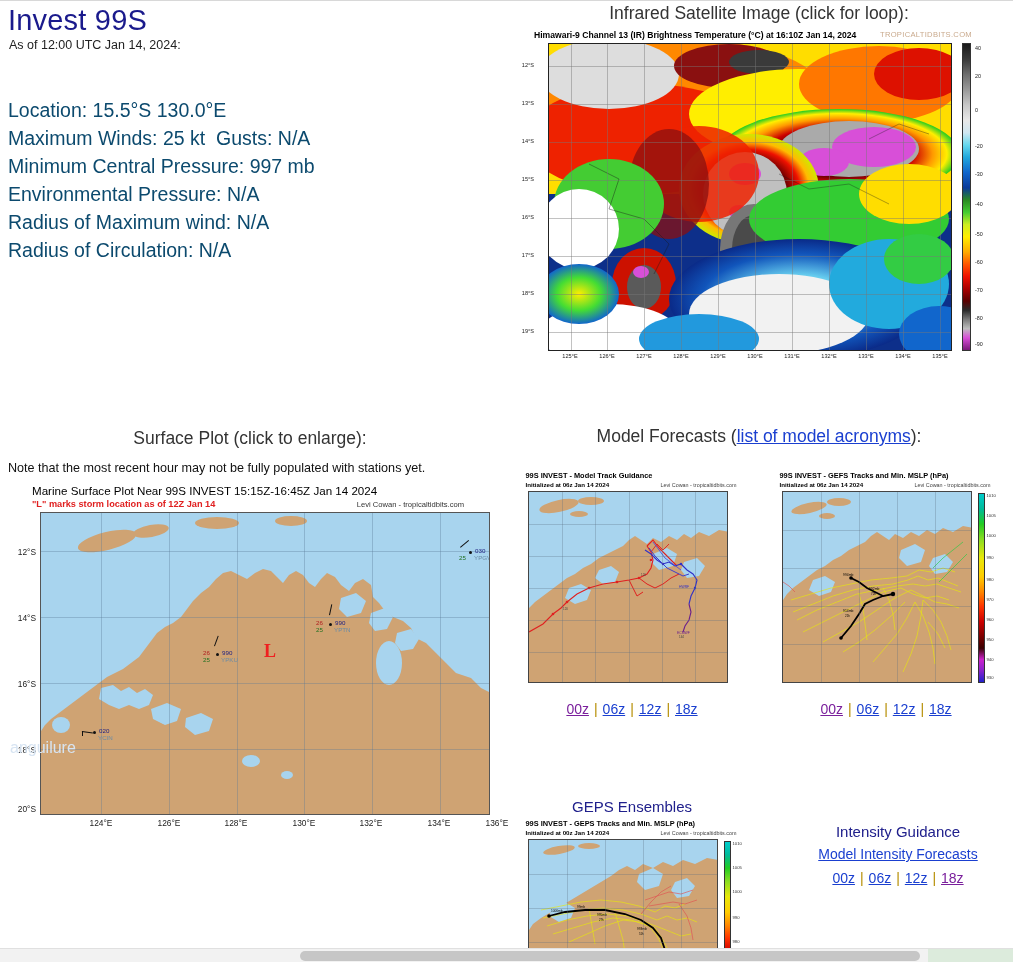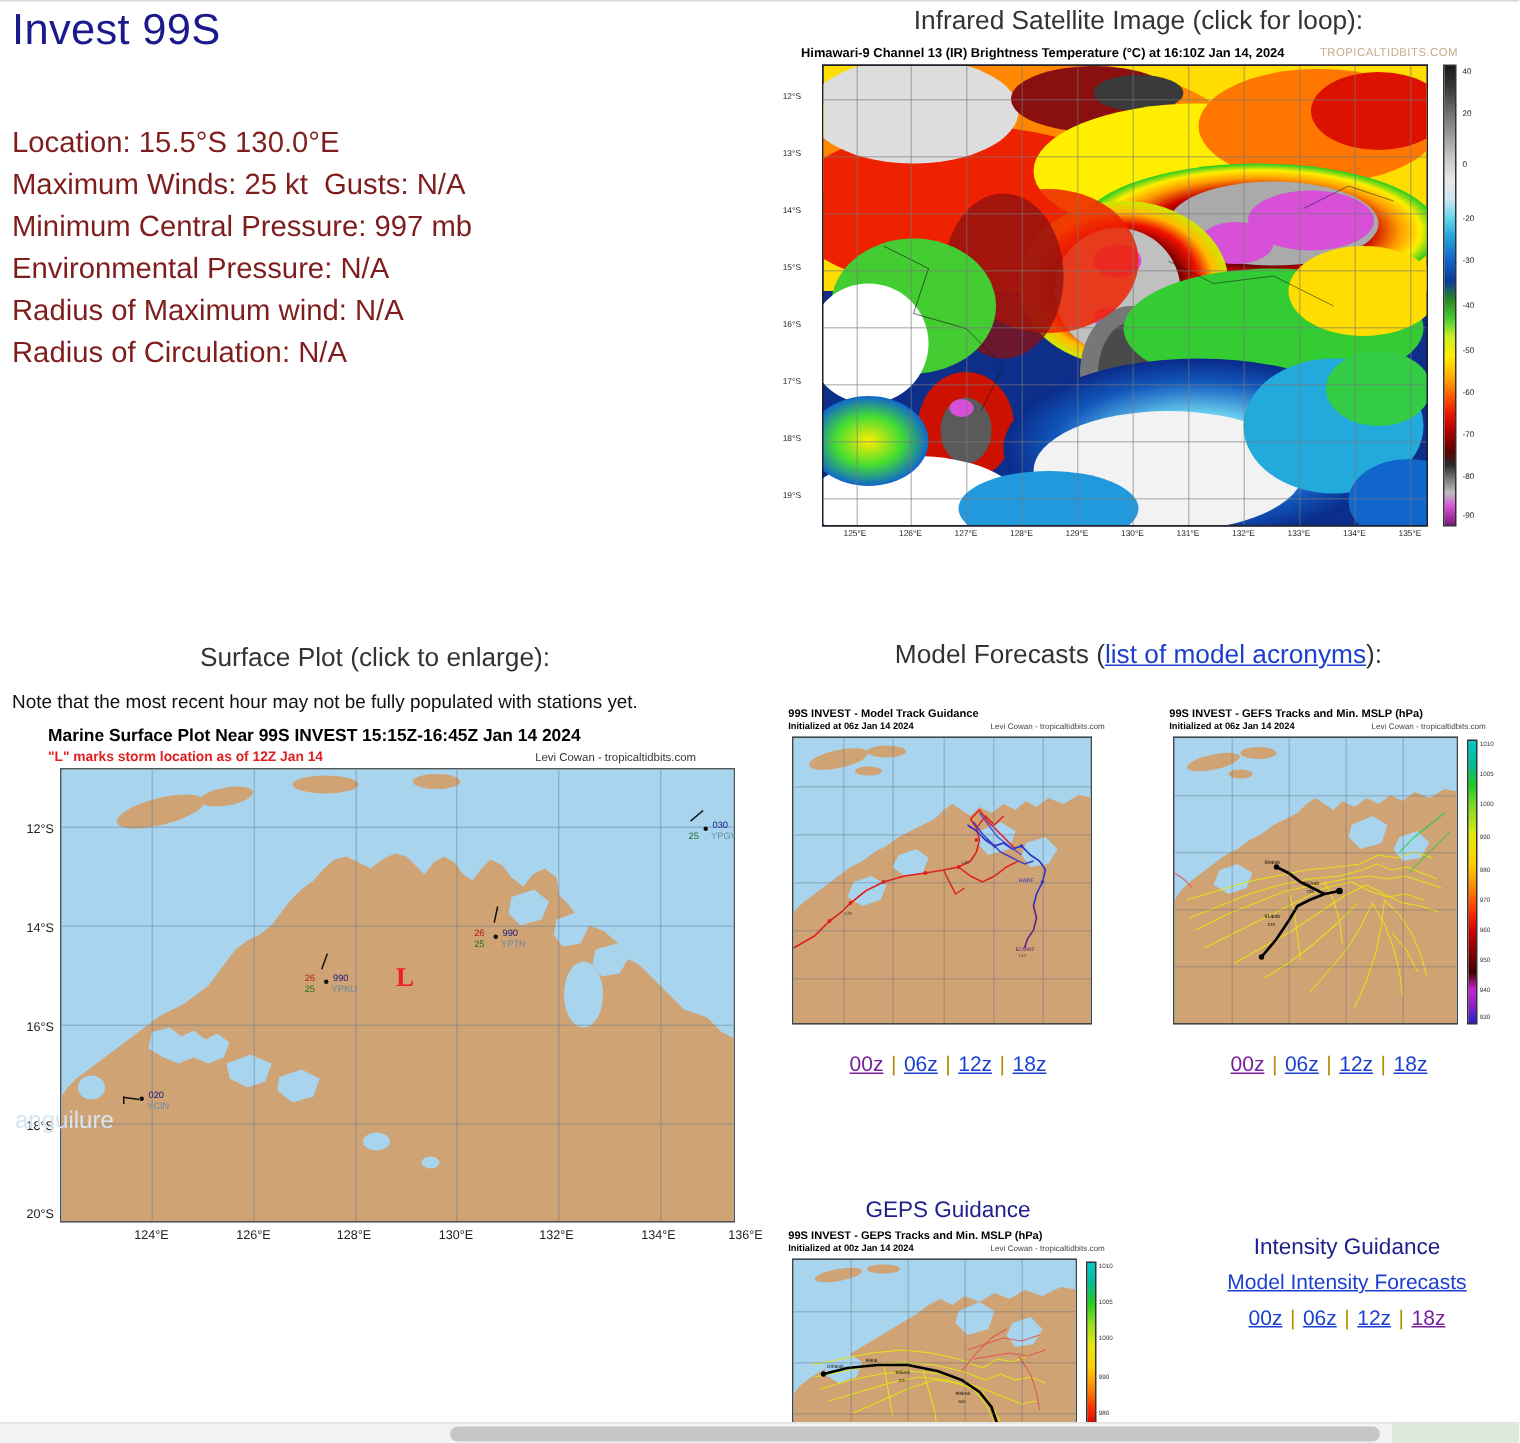--- a/index.html
+++ b/index.html
@@ -23,21 +23,21 @@
     color: #1a1a8c;
     font-size: 29px;
     font-weight: 400;
     letter-spacing: .2px;
     margin: 0 0 1px 0;
     line-height: 34px;
   }
   .storm-asof {
     font-size: 12.5px; color: #222; margin: 0 0 14px 1px;
   }
-  .storm-lines { font-size: 19.5px; color: #7f1d1d; line-height: 28px; margin-top: 44px; }
+  .storm-lines { font-size: 19.5px; color: #0c4a6e; line-height: 28px; margin-top: 44px; }
   .storm-lines div { white-space: pre; }
 
   
   .sat-panel { position: absolute; left: 505px; top: 0; width: 508px; }
   .panel-heading {
     text-align: center; font-size: 17.5px; color: #333;
     font-weight: 400; padding: 2px 0 6px 0;
   }
   .sat-figure {
     position: relative;
@@ -96,21 +96,21 @@
   .surface-panel { position: absolute; left: 0; top: 425px; width: 500px; }
   .surface-note {
     font-size: 12.6px; color: #111; margin: 6px 0 9px 8px;
   }
   .sp-figure {
     position: relative; margin-left: 10px;
     width: 480px; height: 380px;
   }
   .sp-title {
     position: absolute; left: 22px; top: 0;
-    font-size: 11.6px; font-weight: bold; color: #000;
+    font-size: 11.6px; font-weight: normal; color: #000;
     white-space: nowrap;
   }
   .sp-subtitle {
     position: absolute; left: 22px; top: 15px;
     font-size: 9.2px; font-weight: bold; color: #e02020;
     white-space: nowrap;
   }
   .sp-credit {
     position: absolute; right: 26px; top: 16px;
     font-size: 7.6px; color: #333;
@@ -229,20 +229,21 @@
     background: #dcebdc;
   }
 </style>
 </head>
 <body>
 
 <div class="page">
 
   <div class="storm-info">
     <div class="storm-title">Invest 99S</div>
+    <div class="storm-asof">As of 12:00 UTC Jan 14, 2024:</div>
     <div class="storm-lines">
       <div>Location: 15.5°S 130.0°E</div>
       <div>Maximum Winds: 25 kt  Gusts: N/A</div>
       <div>Minimum Central Pressure: 997 mb</div>
       <div>Environmental Pressure: N/A</div>
       <div>Radius of Maximum wind: N/A</div>
       <div>Radius of Circulation: N/A</div>
     </div>
   </div>
 
@@ -657,21 +658,21 @@
           <div class="mcbar-tick" style="left:213px; top:166px">950</div>
           <div class="mcbar-tick" style="left:213px; top:186px">940</div>
           <div class="mcbar-tick" style="left:213px; top:204px">930</div>
         </div>
         <div class="timerow">
           <a href="#" class="tlink-v">00z</a><span class="sep">|</span><a href="#" class="tlink-u">06z</a><span class="sep">|</span><a href="#" class="tlink-u">12z</a><span class="sep">|</span><a href="#" class="tlink-u">18z</a>
         </div>
       </div>
 
       <div class="mcell" style="left:0px; top:345px; width:254px">
-        <div class="mcell-title">GEPS Guidance</div>
+        <div class="mcell-title">GEPS Ensembles</div>
         <div class="mfig" style="height:160px">
           <div class="mfig-t">99S INVEST - GEPS Tracks and Min. MSLP (hPa)</div>
           <div class="mfig-s">Initialized at 00z Jan 14 2024</div>
           <div class="mfig-c">Levi Cowan - tropicaltidbits.com</div>
           <div class="mmap wide" style="height:136px">
             <svg class="overlay" width="190" height="136" viewBox="0 0 190 136">
               <rect x="0" y="0" width="190" height="136" fill="#a8d4ee"></rect>
               <path d="M0 136 L190 136 L190 20 L178 18 L166 24 L154 20 L144 26 L134 22
                        L124 28 L114 24 L106 30 L98 26 L90 30 L82 36 L72 42 L62 48
                        L52 54 L42 60 L32 66 L22 72 L12 78 L4 84 L0 90 Z" fill="#cfa373"></path>

